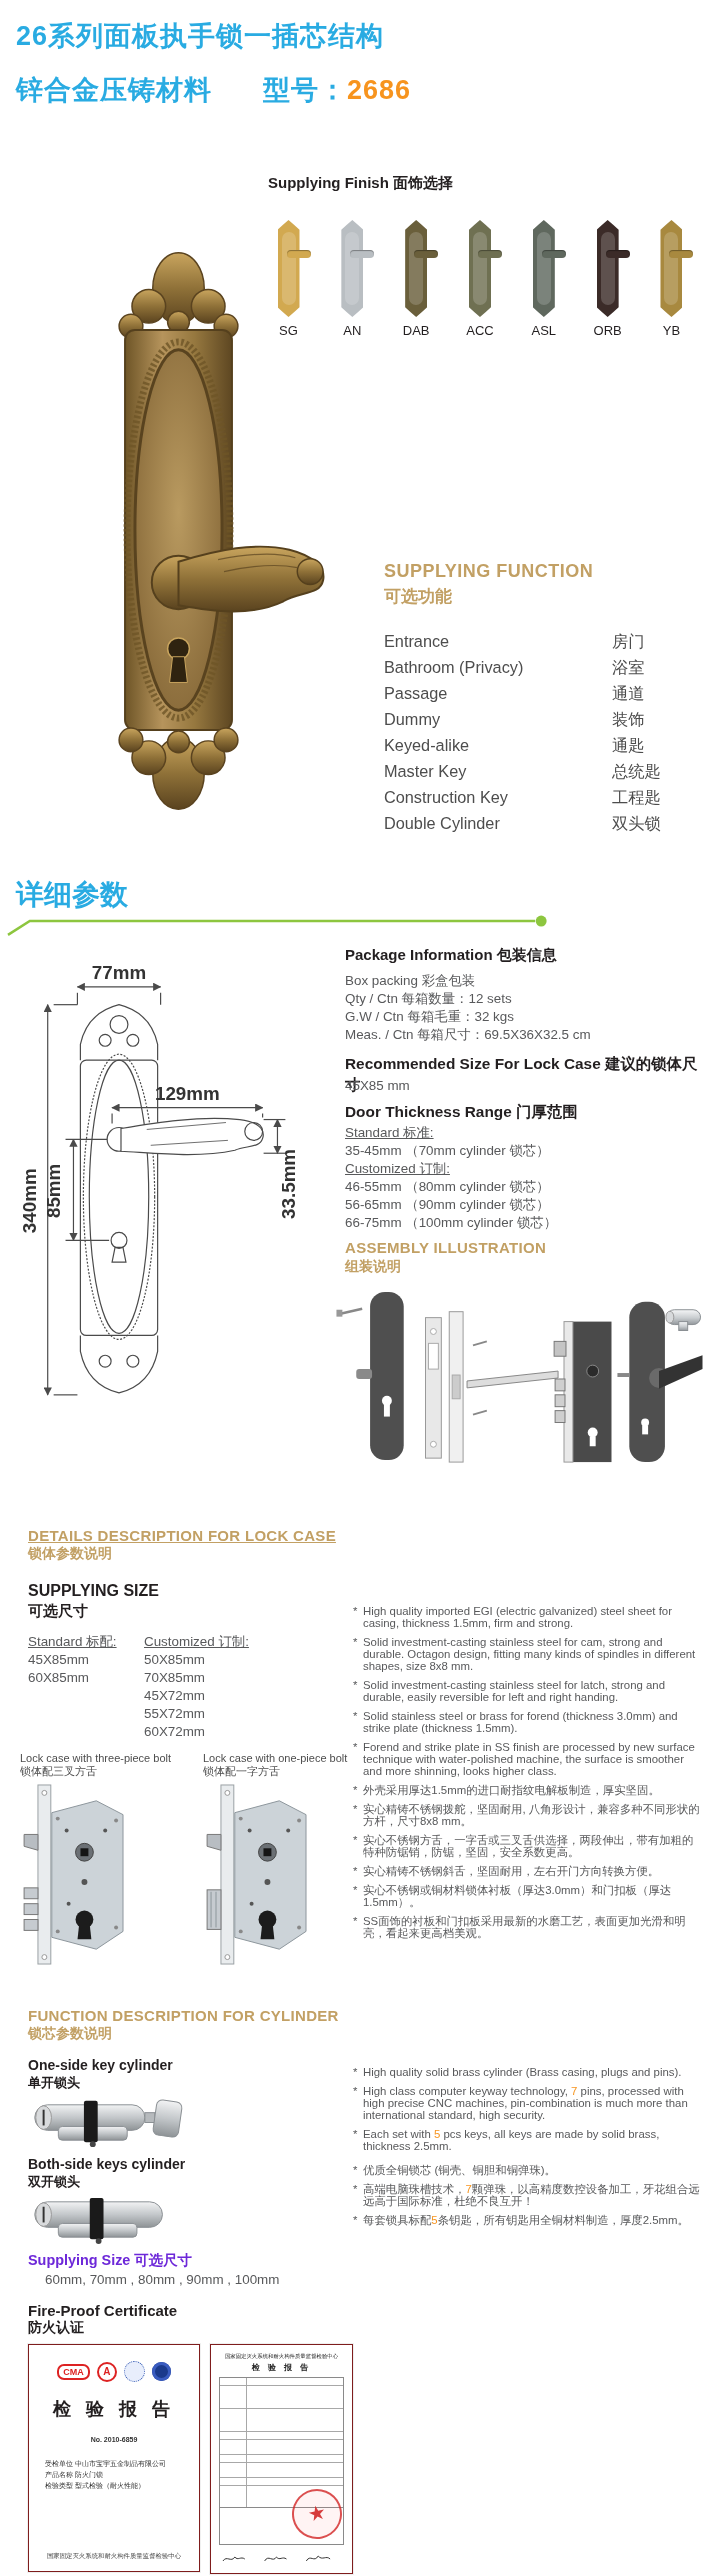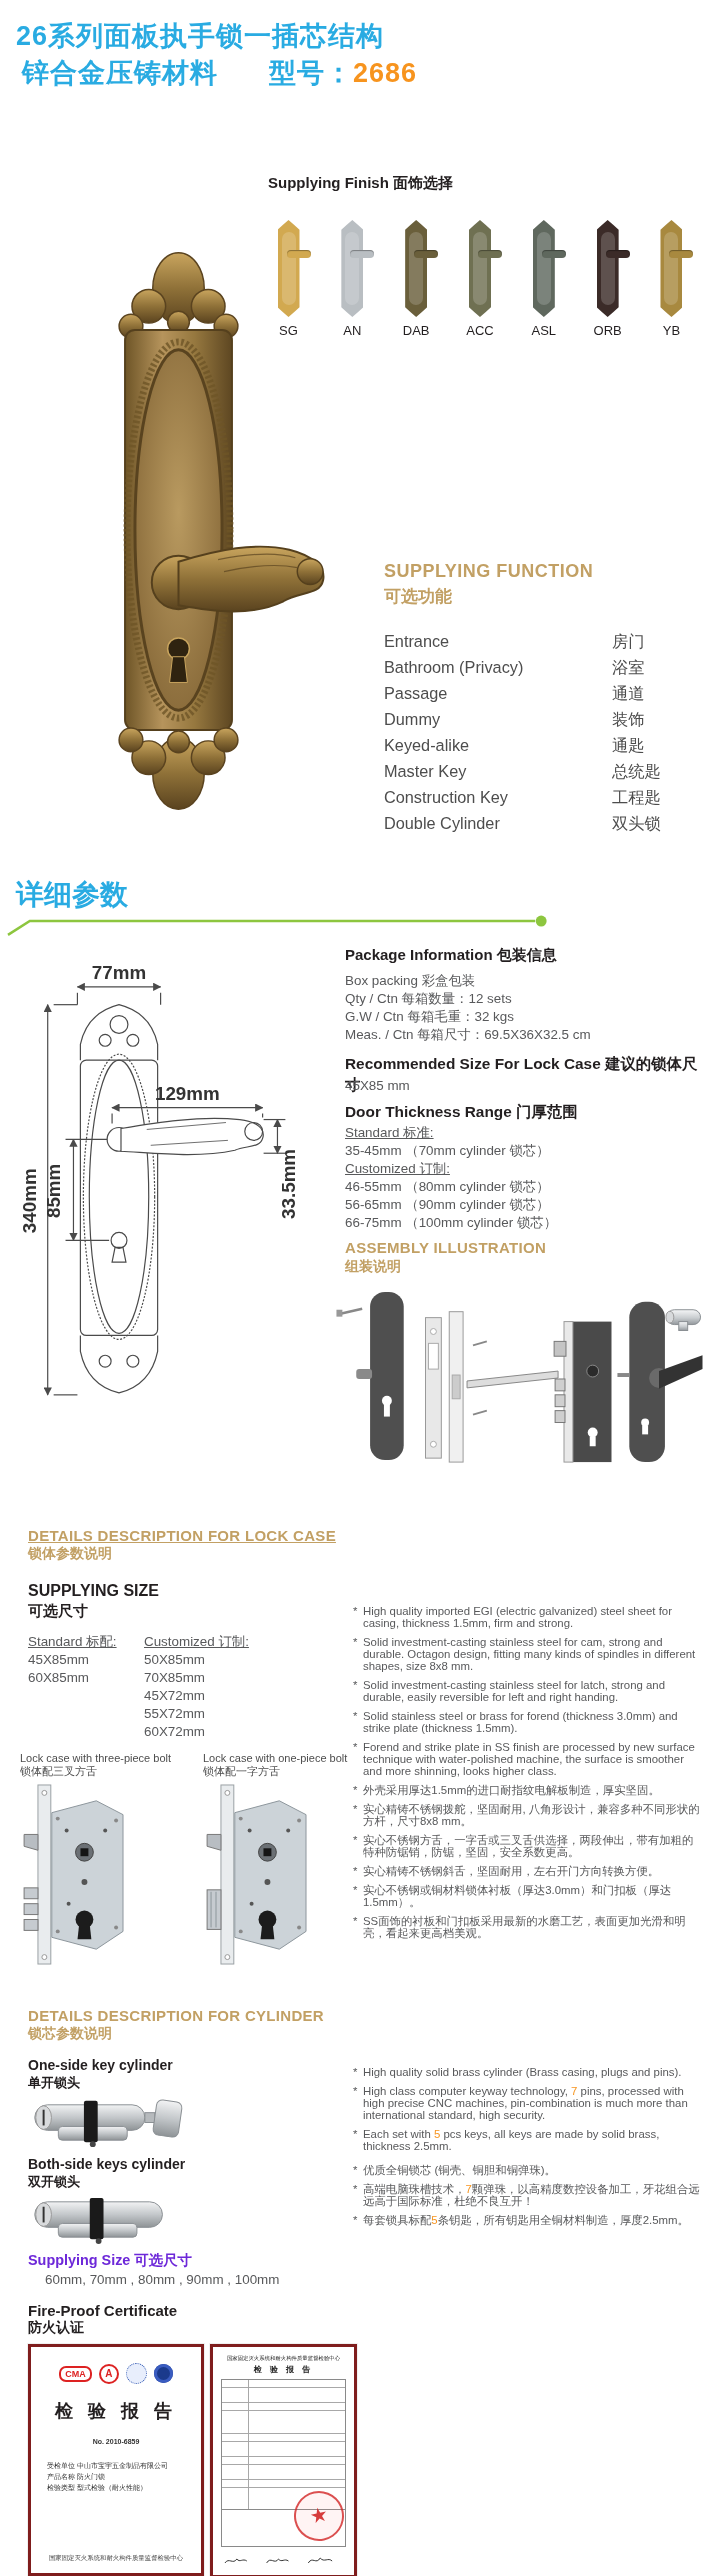--- a/index.html
+++ b/index.html
@@ -22,38 +22,38 @@
   .mini-plate{position:absolute;left:50%;margin-left:-11px;top:0;width:22px;height:97px;
      clip-path:polygon(50% 0,75% 5%,100% 10%,100% 90%,75% 95%,50% 100%,25% 95%,0 90%,0 10%,25% 5%);}
   .mini-plate::after{content:"";position:absolute;left:4px;top:12px;right:4px;bottom:12px;
      border-radius:9px;background:rgba(255,255,255,.18);}
   .mini-lever{position:absolute;left:50%;margin-left:-2px;top:30px;width:24px;height:8px;
      border-radius:4px;box-shadow:0 1px 1px rgba(0,0,0,.35) inset;}
   .mini-label{margin-top:4px;font-size:13px;color:#231f20;}
   .b{position:relative;padding-left:11px;margin-bottom:7px;font-size:11.4px;line-height:12px;color:#58595b;}
   .b::before{content:"*";position:absolute;left:1px;top:0;}
   .caption{font-size:11px;line-height:13.4px;color:#4d4d4d;}
-  .cert{position:absolute;background:#fff;border:3px solid #7f1d1d;box-shadow:0 0 0 1px #f0f0f0;}
+  .cert{position:absolute;background:#fff;border:1px solid #7f1d1d;box-shadow:0 0 0 1px #f0f0f0;}
   .cert-title{font-weight:bold;color:#231f20;text-align:center;letter-spacing:5px;}
   .cert-sm{font-size:7px;color:#333;line-height:11px;}
   .cert-rows{position:absolute;left:8px;right:8px;
      background:repeating-linear-gradient(#fff 0px,#fff 7.1px,#a8a8a8 7.1px,#a8a8a8 7.7px);
      border:1px solid #8a8a8a;}
   .cert-rows::before{content:"";position:absolute;left:26px;top:0;bottom:0;width:1px;background:#a8a8a8;}
   .stamp{position:absolute;width:46px;height:46px;border:2.5px solid rgba(210,40,40,.8);
      border-radius:50%;color:rgba(210,40,40,.9);text-align:center;line-height:44px;font-size:20px;
      transform:rotate(-12deg);background:rgba(255,120,120,.08);}
 </style>
 </head>
 <body>
 
 <div class="page">
 
   <div class="abs t1 blue" style="left:16px;top:18px;">26系列面板执手锁一插芯结构</div>
-  <div class="abs t1 blue" style="left:16px;top:55px;margin-left:6px;">
+  <div class="abs t1 blue" style="left:16px;top:72px;">
     <span>锌合金压铸材料</span>
     <span style="display:inline-block;width:34px;"></span>
     <span>型号：</span><span class="orange">2686</span>
   </div>
 
   <svg class="abs" style="left:30px;top:223px;" width="297" height="614" viewBox="0 0 300 620">
     <defs>
       <linearGradient id="bz" x1="0" y1="0" x2="1" y2="0">
         <stop offset="0" stop-color="#6e5527"></stop>
           <stop offset=".35" stop-color="#b6945c"></stop>
@@ -432,21 +432,21 @@
     <div class="b">Solid stainless steel or brass for forend (thickness 3.0mm) and strike plate (thickness 1.5mm).</div>
     <div class="b">Forend and strike plate in SS finish are processed by new surface technique with water-polished machine, the surface is smoother and more shinning, looks higher class.</div>
     <div class="b">外壳采用厚达1.5mm的进口耐指纹电解板制造，厚实坚固。</div>
     <div class="b">实心精铸不锈钢拨舵，坚固耐用, 八角形设计，兼容多种不同形状的方杆，尺寸8x8 mm。</div>
     <div class="b">实心不锈钢方舌，一字舌或三叉舌供选择，两段伸出，带有加粗的特种防锯销，防锯，坚固，安全系数更高。</div>
     <div class="b">实心精铸不锈钢斜舌，坚固耐用，左右开门方向转换方便。</div>
     <div class="b">实心不锈钢或铜材料锁体衬板（厚达3.0mm）和门扣板（厚达1.5mm）。</div>
     <div class="b">SS面饰的衬板和门扣板采用最新的水磨工艺，表面更加光滑和明亮，看起来更高档美观。</div>
   </div>
 
-  <div class="abs h-gold" style="left:28px;top:2007px;">DETAILS DESCRIPTION FOR CYLINDER</div>
+  <div class="abs h-gold" style="left:28px;top:2007px;">FUNCTION DESCRIPTION FOR CYLINDER</div>
   <div class="abs h-gold-cn" style="left:28px;top:2025px;">锁芯参数说明</div>
 
   <div class="abs" style="left:28px;top:2057px;font-size:14px;font-weight:bold;color:#231f20;">One-side key cylinder</div>
   <div class="abs" style="left:28px;top:2074px;font-size:13px;font-weight:bold;color:#231f20;">单开锁头</div>
   <svg class="abs" style="left:30px;top:2093px;" width="159" height="59" viewBox="0 0 160 60">
     <defs>
       <linearGradient id="sv2" x1="0" y1="0" x2="0" y2="1">
         <stop offset="0" stop-color="#f2f3f4"></stop>
           <stop offset=".5" stop-color="#c3c7ca"></stop>
           <stop offset="1" stop-color="#8e9396"></stop>

